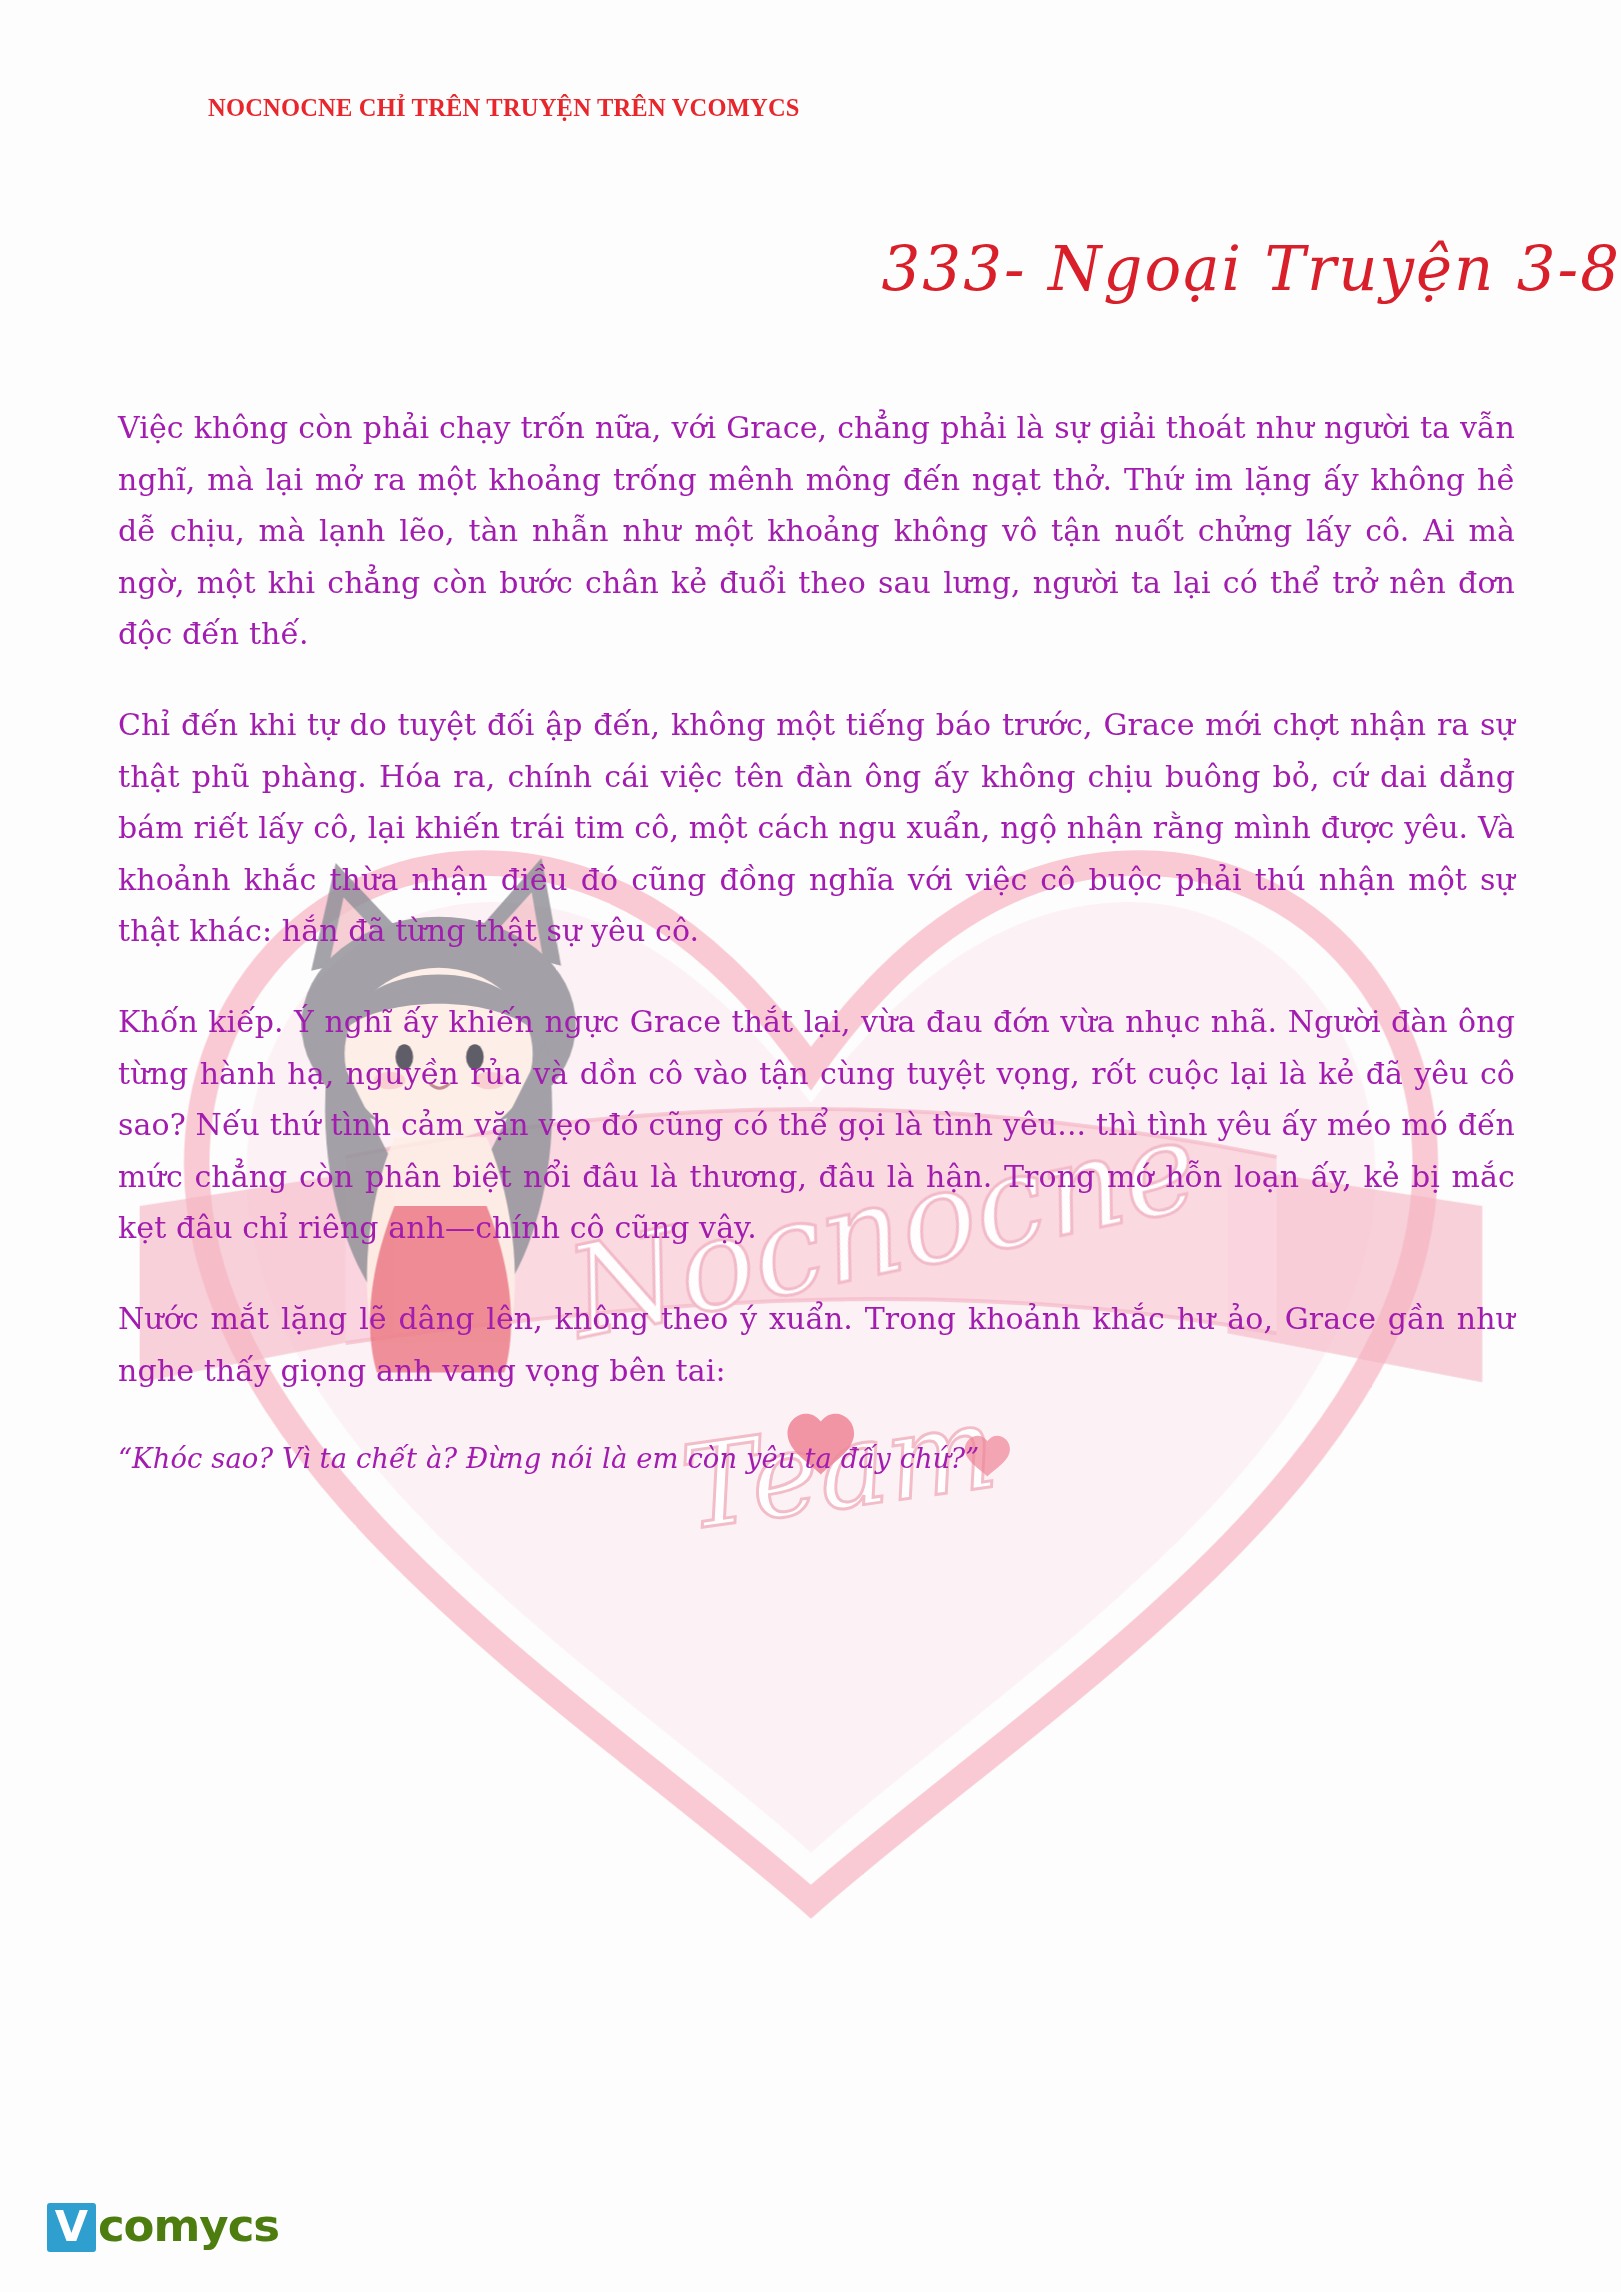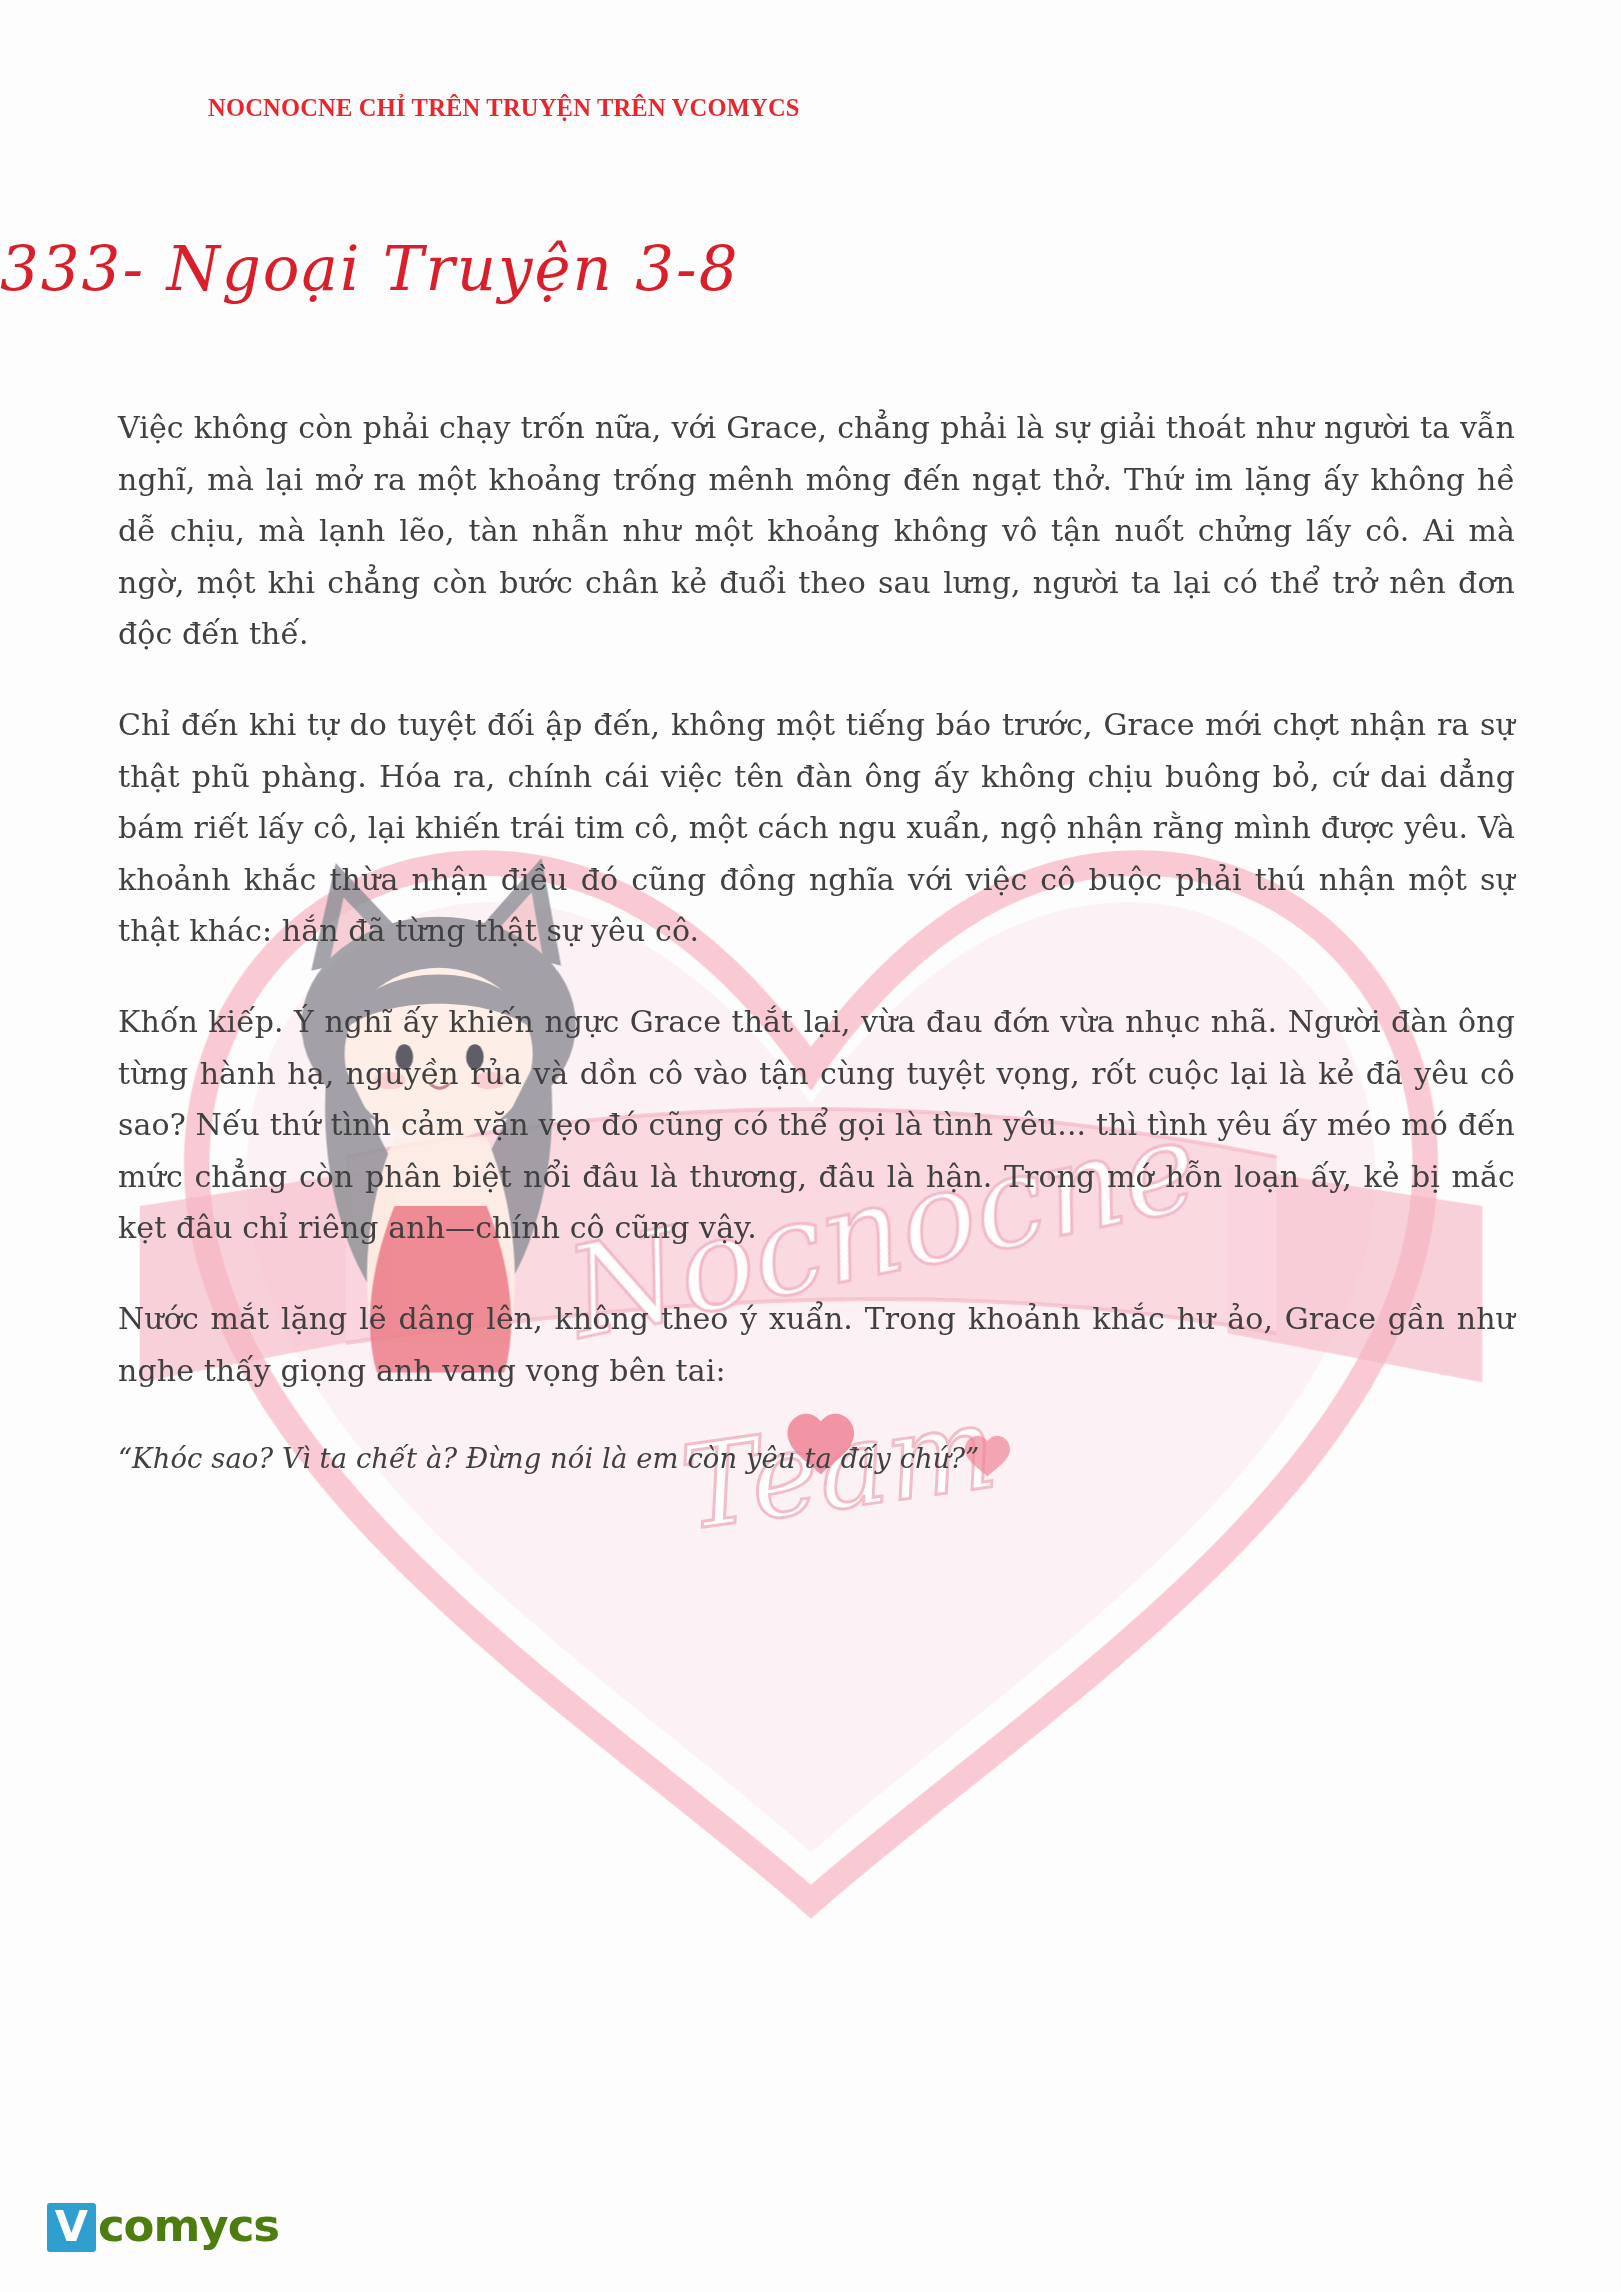--- a/index.html
+++ b/index.html
@@ -40,41 +40,41 @@
     color: #e8262b;
     white-space: nowrap;
   }
 
   
   .chapter-title {
     position: absolute;
     top: 233px;
     left: 0;
     width: 100%;
-    text-align: left;
+    text-align: right;
     font-family: "DejaVu Serif", serif;
     font-style: italic;
     font-size: 61px;
     color: #d81f2a;
     letter-spacing: 2px;
   }
 
   
   .content {
     position: absolute;
     top: 402px;
     left: 118px;
     width: 1397px;
   }
   .content p {
     margin: 0 0 39px 0;
     font-family: "DejaVu Serif", serif;
     font-size: 30px;
     line-height: 1.72;
-    color: #404040;
+    color: #a21caf;
     text-align: justify;
     text-justify: inter-word;
     letter-spacing: 0.1px;
   }
   .content p.quote {
     font-style: italic;
     font-size: 27.4px;
     margin-bottom: 0;
   }
 

